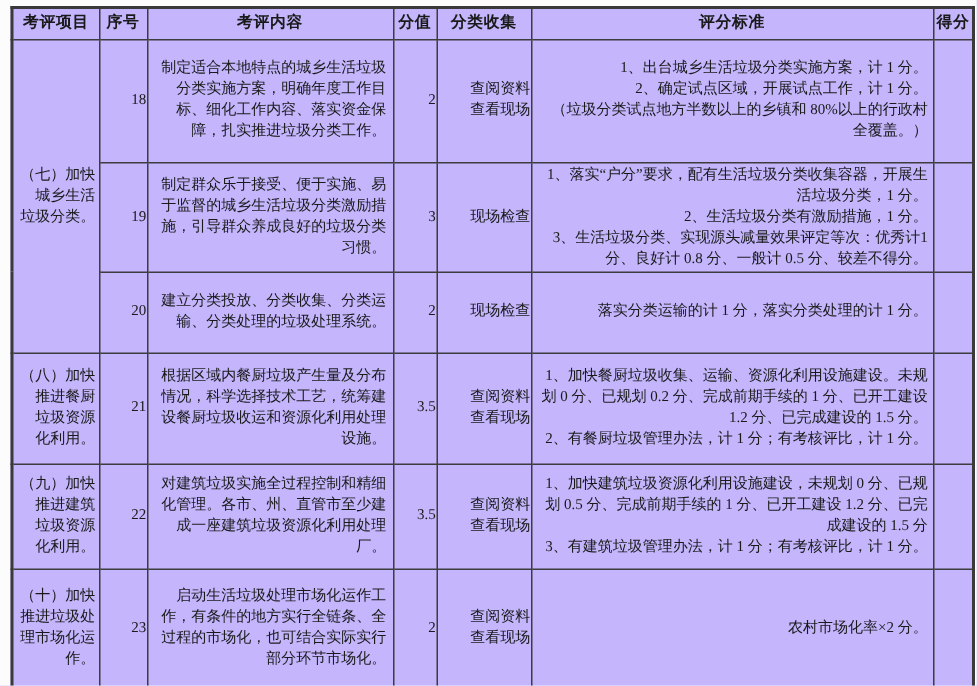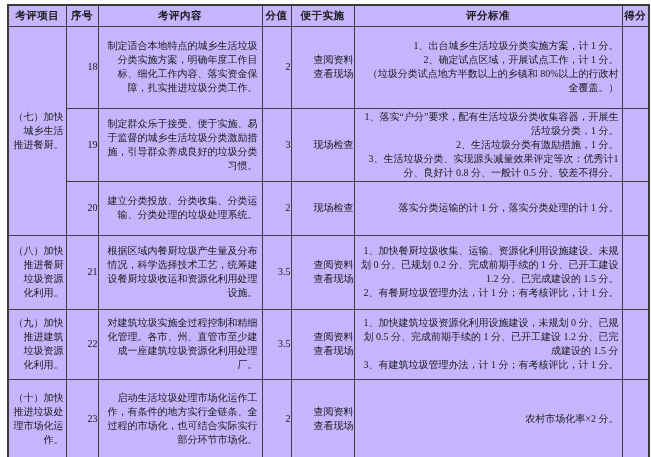--- a/index.html
+++ b/index.html
@@ -73,29 +73,29 @@
       <col style="width:63px">
       <col style="width:268px">
       <col style="width:27px">
     </colgroup>
     <tbody>
         <tr>
       <th>考评项目</th>
       <th>序号</th>
       <th>考评内容</th>
       <th>分值</th>
-      <th>便于实施</th>
+      <th>分类收集</th>
       <th>评分标准</th>
       <th>得分</th>
     </tr>
 
     <tr class="r18">
       <td class="grp" rowspan="3">（七）加快
 城乡生活
-推进餐厨。</td>
+垃圾分类。</td>
       <td class="c">18</td>
       <td class="txt">制定适合本地特点的城乡生活垃圾分类实施方案，明确年度工作目标、细化工作内容、落实资金保障，扎实推进垃圾分类工作。</td>
       <td class="c">2</td>
       <td class="c mth">查阅资料
 查看现场</td>
       <td class="crit">1、出台城乡生活垃圾分类实施方案，计 1 分。
 2、确定试点区域，开展试点工作，计 1 分。
 （垃圾分类试点地方半数以上的乡镇和 80%以上的行政村全覆盖。）</td>
       <td class="c"></td>
     </tr>

